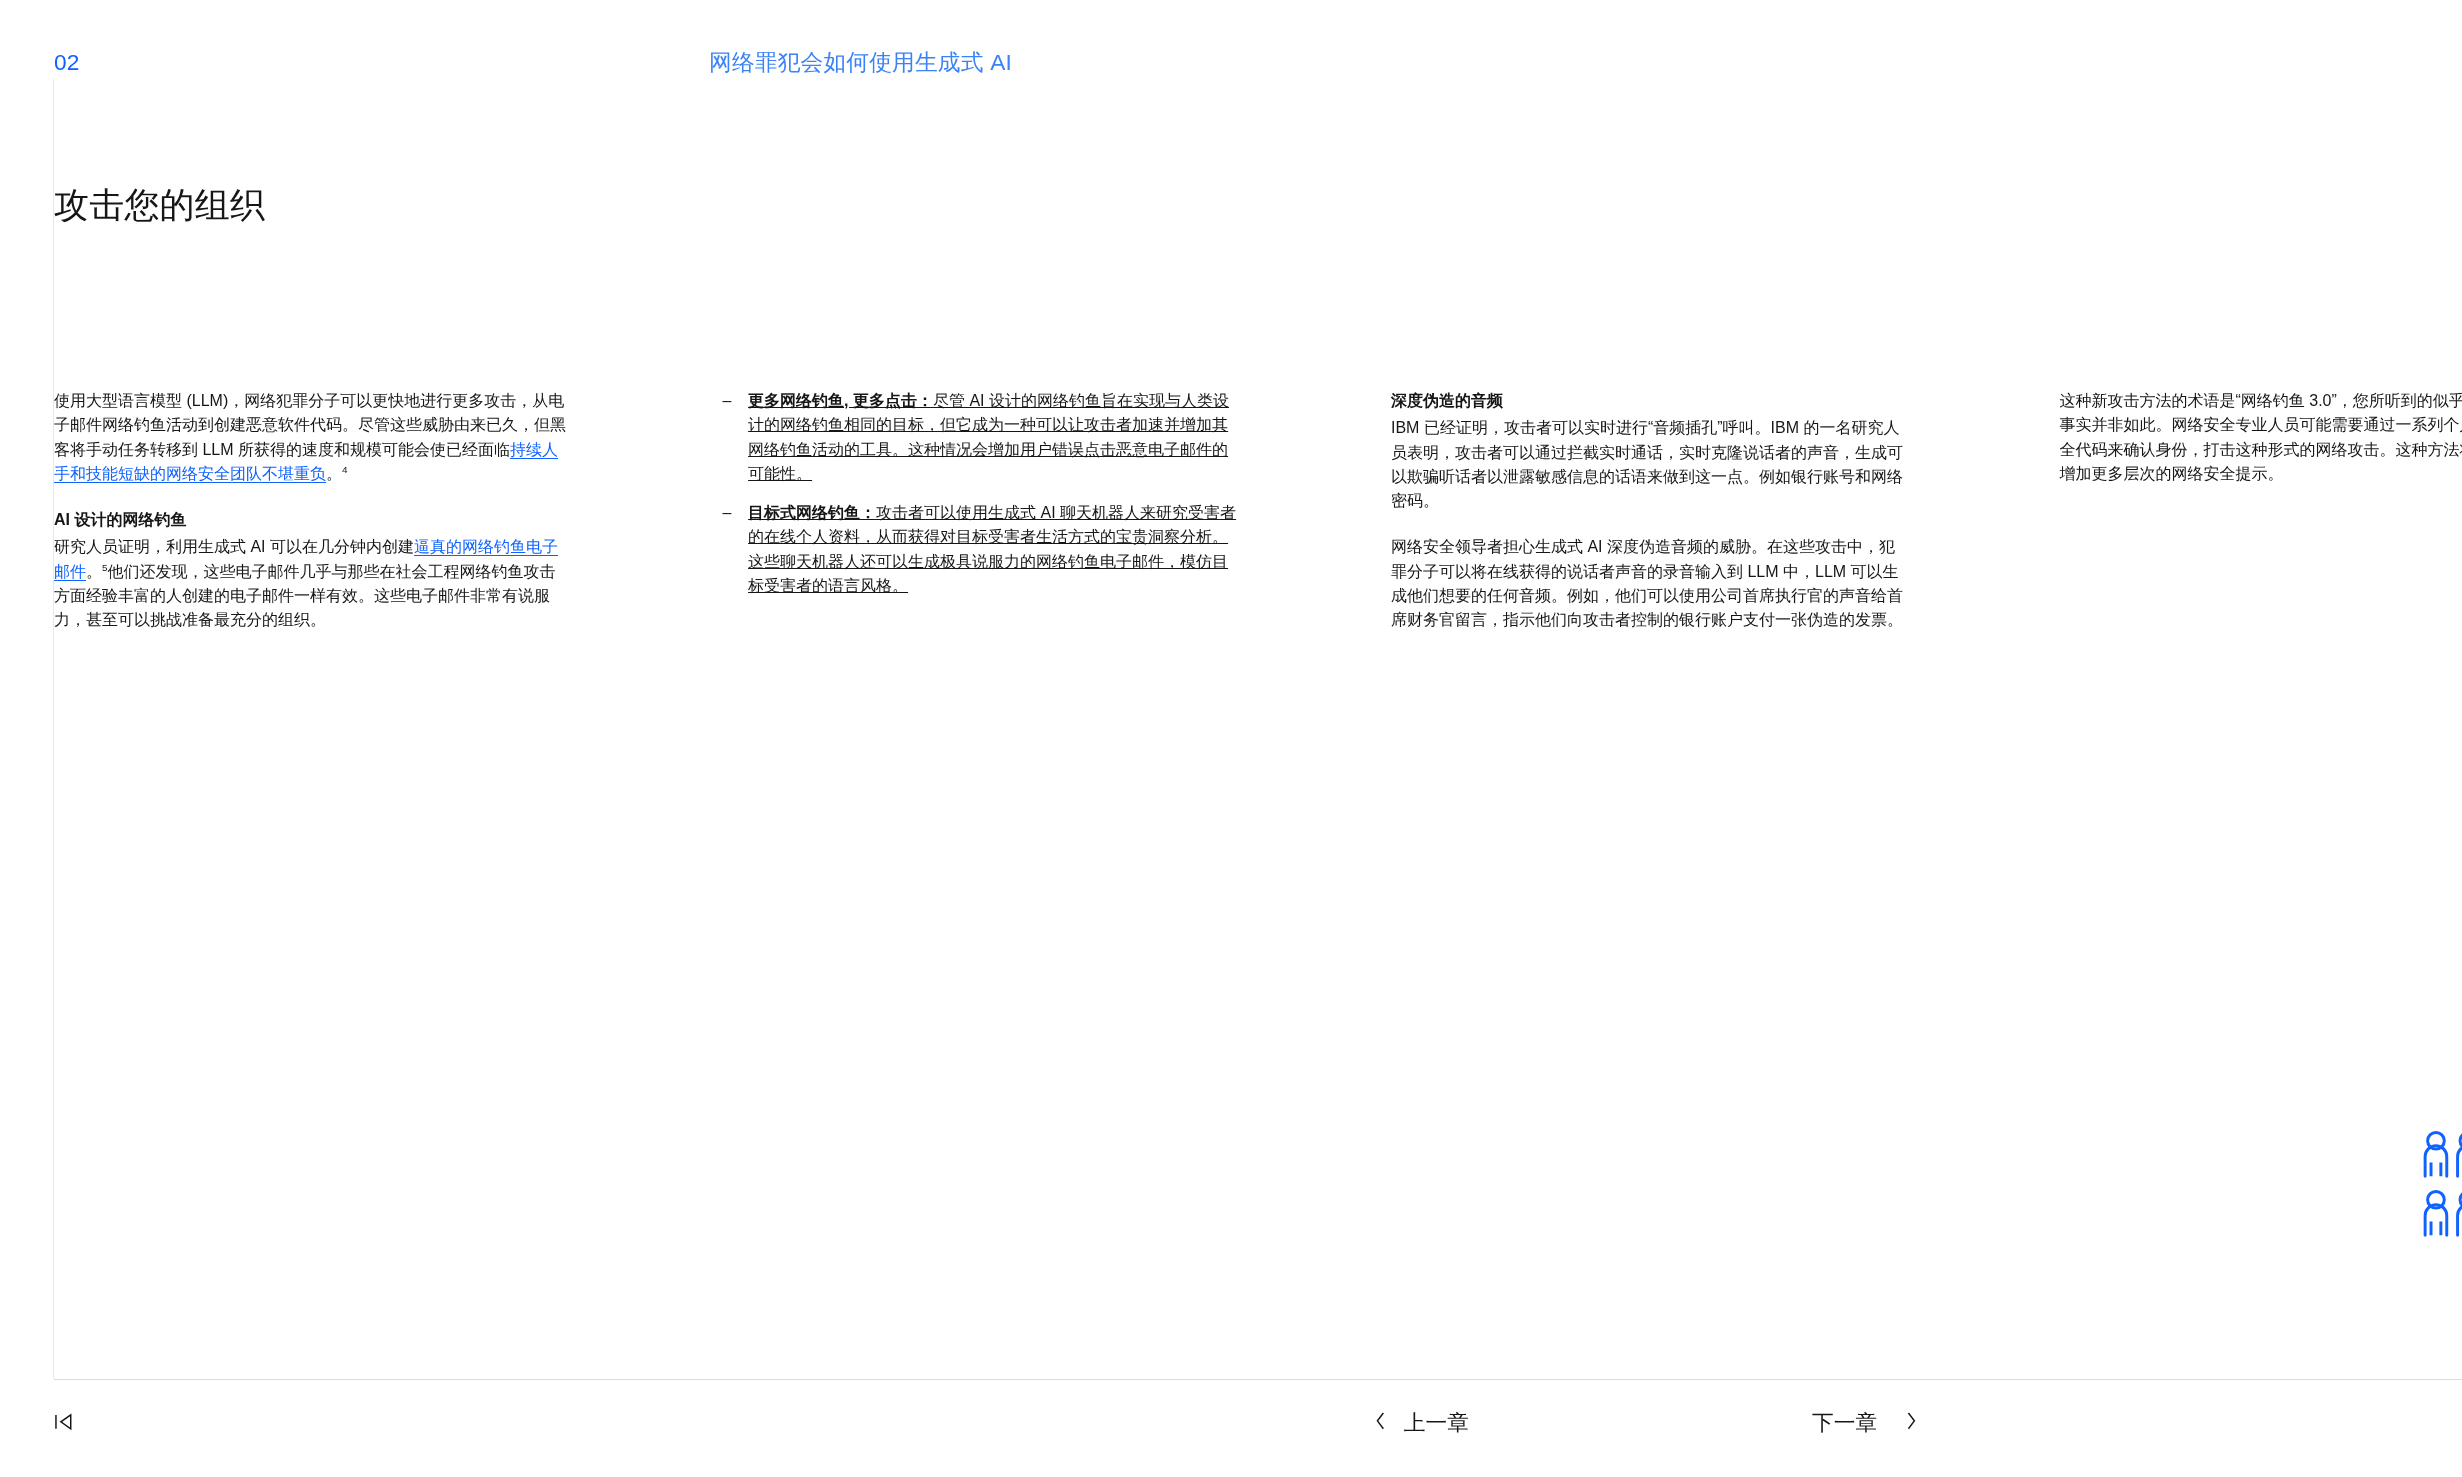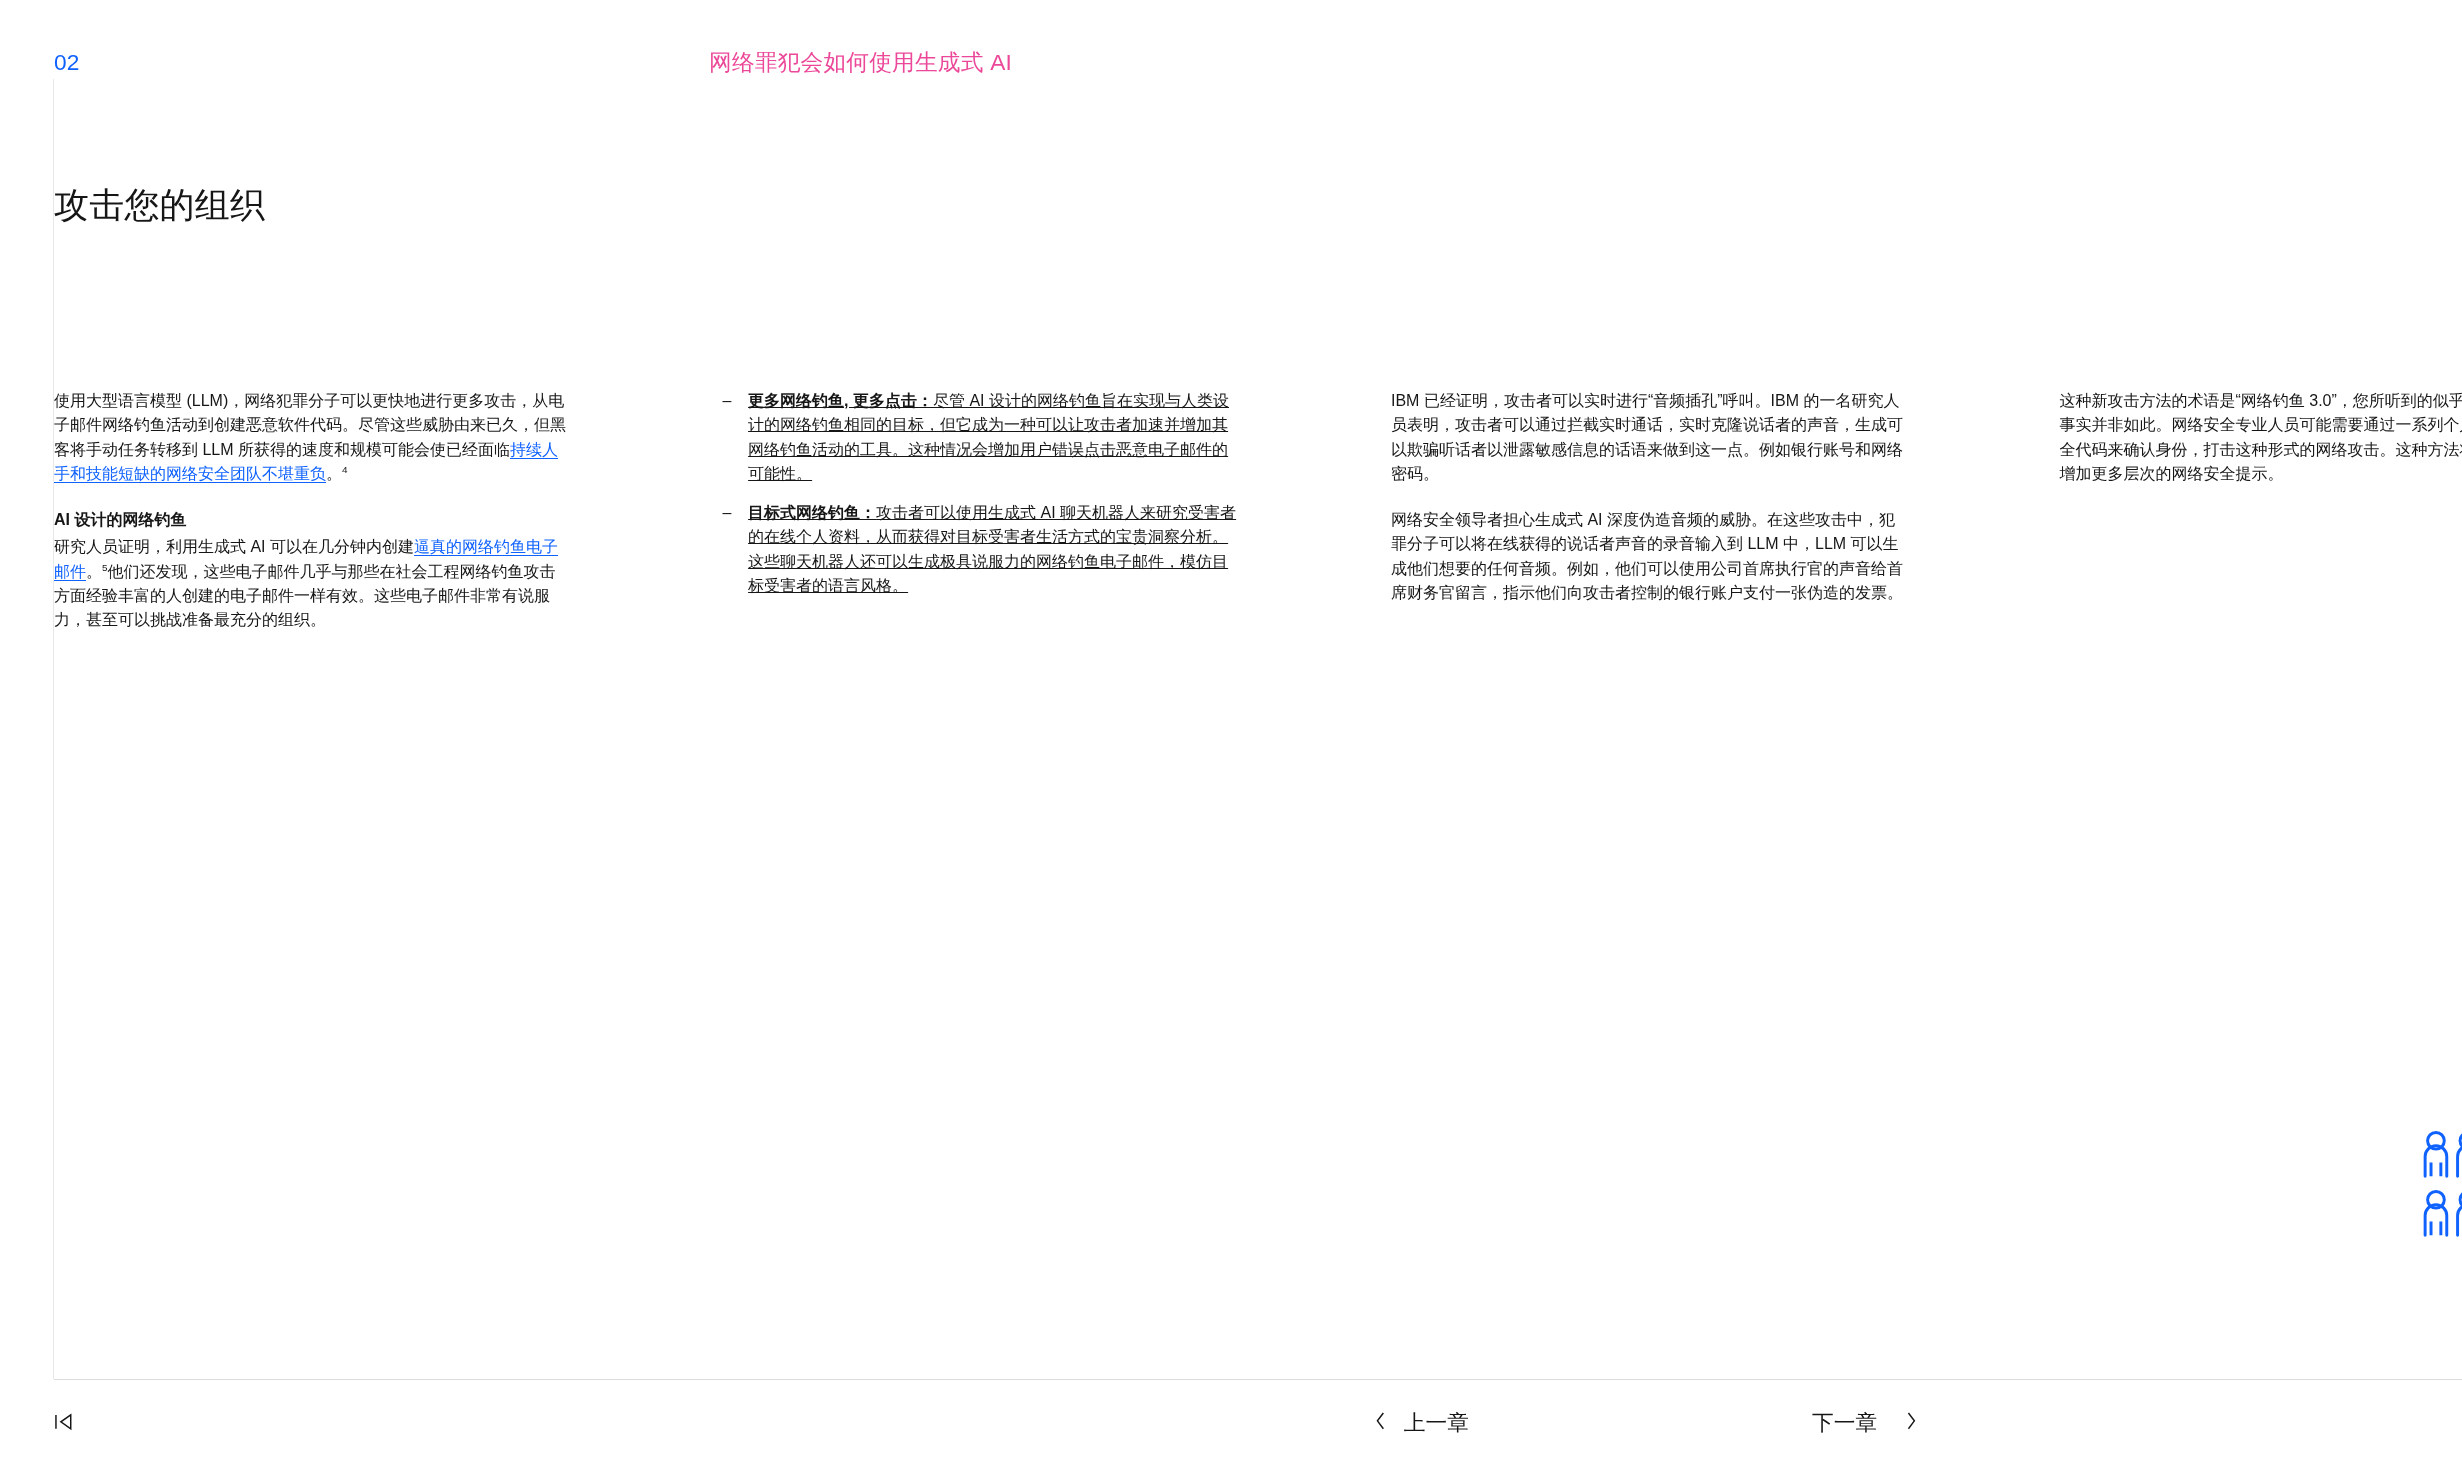--- a/index.html
+++ b/index.html
@@ -32,21 +32,21 @@
     position: absolute;
     left: 54px; top: 49px;
     font-size: 22.7px;
     color: #0f62fe;
     letter-spacing: 0.2px;
   }
   .header-title {
     position: absolute;
     left: 709px; top: 47px;
     font-size: 22.7px;
-    color: #ec4899;
+    color: #3b82f6;
     letter-spacing: 0.2px;
   }
 
   
   .section-title {
     position: absolute;
     left: 54px; top: 182px;
     font-size: 35px;
     color: #161616;
     font-weight: 400;
@@ -187,20 +187,21 @@
       </div>
       <div class="dash-item">
         <div class="dash-mark">–</div>
         <div class="dash-body">
           <b>目标式网络钓鱼：</b><span>攻击者可以使用生成式 AI 聊天机器人来研究受害者的在线个人资料，从而获得对目标受害者生活方式的宝贵洞察分析。这些聊天机器人还可以生成极具说服力的网络钓鱼电子邮件，模仿目标受害者的语言风格。</span>
         </div>
       </div>
     </div>
 
     <div class="col">
+      <div class="subhead">深度伪造的音频</div>
       <div class="body-block">IBM 已经证明，攻击者可以实时进行“音频插孔”呼叫。IBM 的一名研究人员表明，攻击者可以通过拦截实时通话，实时克隆说话者的声音，生成可以欺骗听话者以泄露敏感信息的话语来做到这一点。例如银行账号和网络密码。</div>
       <div class="body-block">网络安全领导者担心生成式 AI 深度伪造音频的威胁。在这些攻击中，犯罪分子可以将在线获得的说话者声音的录音输入到 LLM 中，LLM 可以生成他们想要的任何音频。例如，他们可以使用公司首席执行官的声音给首席财务官留言，指示他们向攻击者控制的银行账户支付一张伪造的发票。</div>
     </div>
 
     <div class="col">
       <div class="body-block">这种新攻击方法的术语是“网络钓鱼 3.0”，您所听到的似乎是合法的，但事实并非如此。网络安全专业人员可能需要通过一系列个人之间使用的安全代码来确认身份，打击这种形式的网络攻击。这种方法将为员工的生活增加更多层次的网络安全提示。</div>
     </div>
 
   </div>
 

